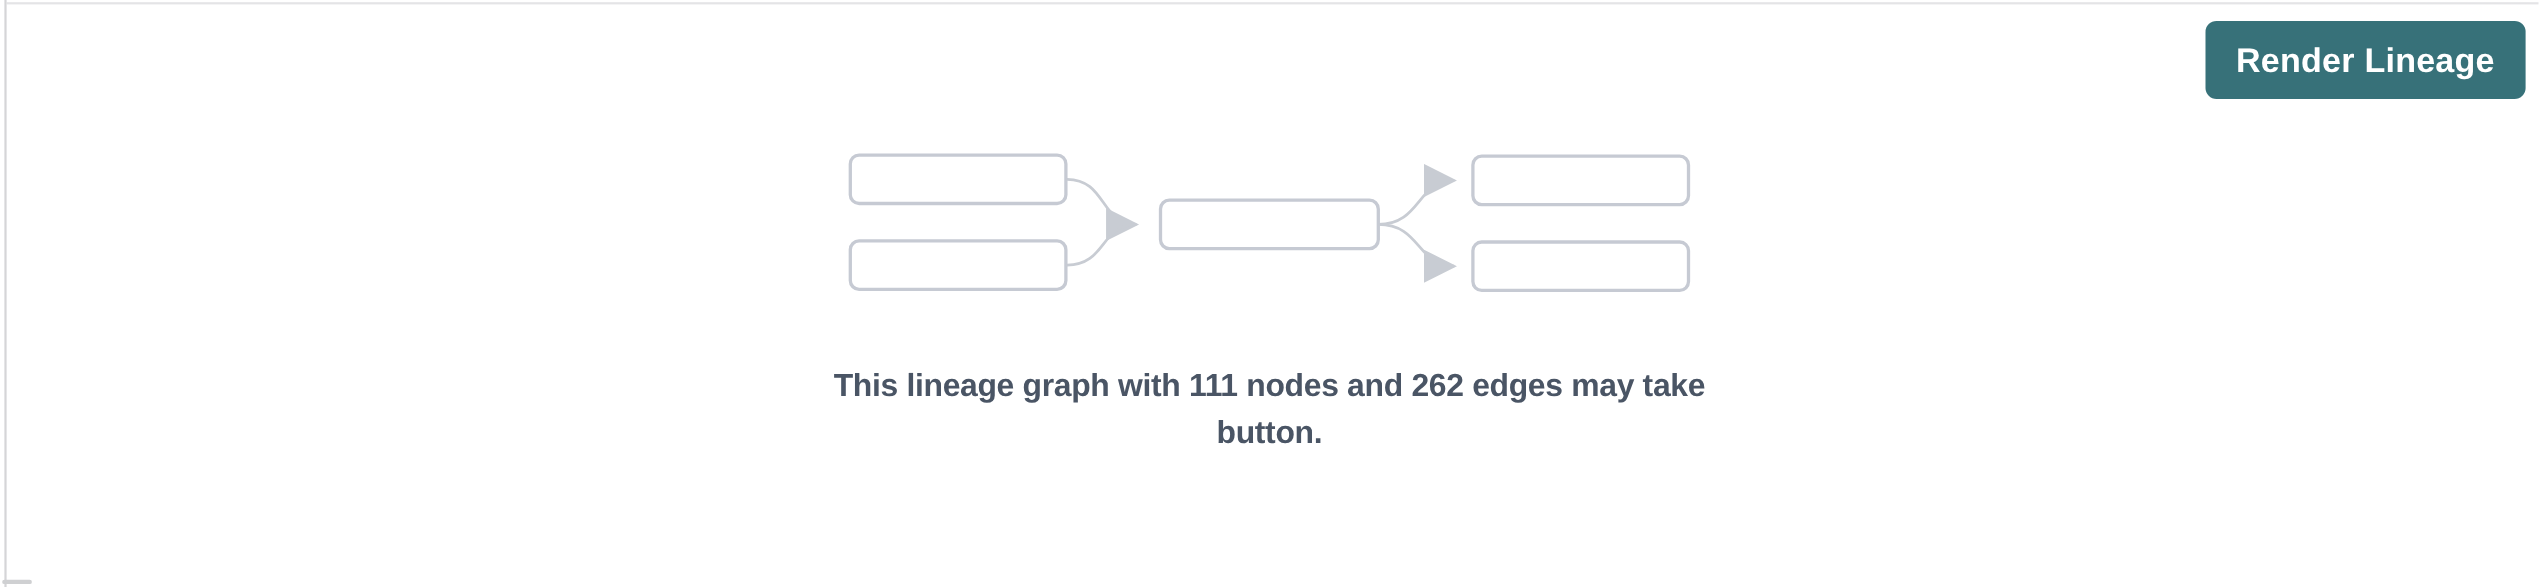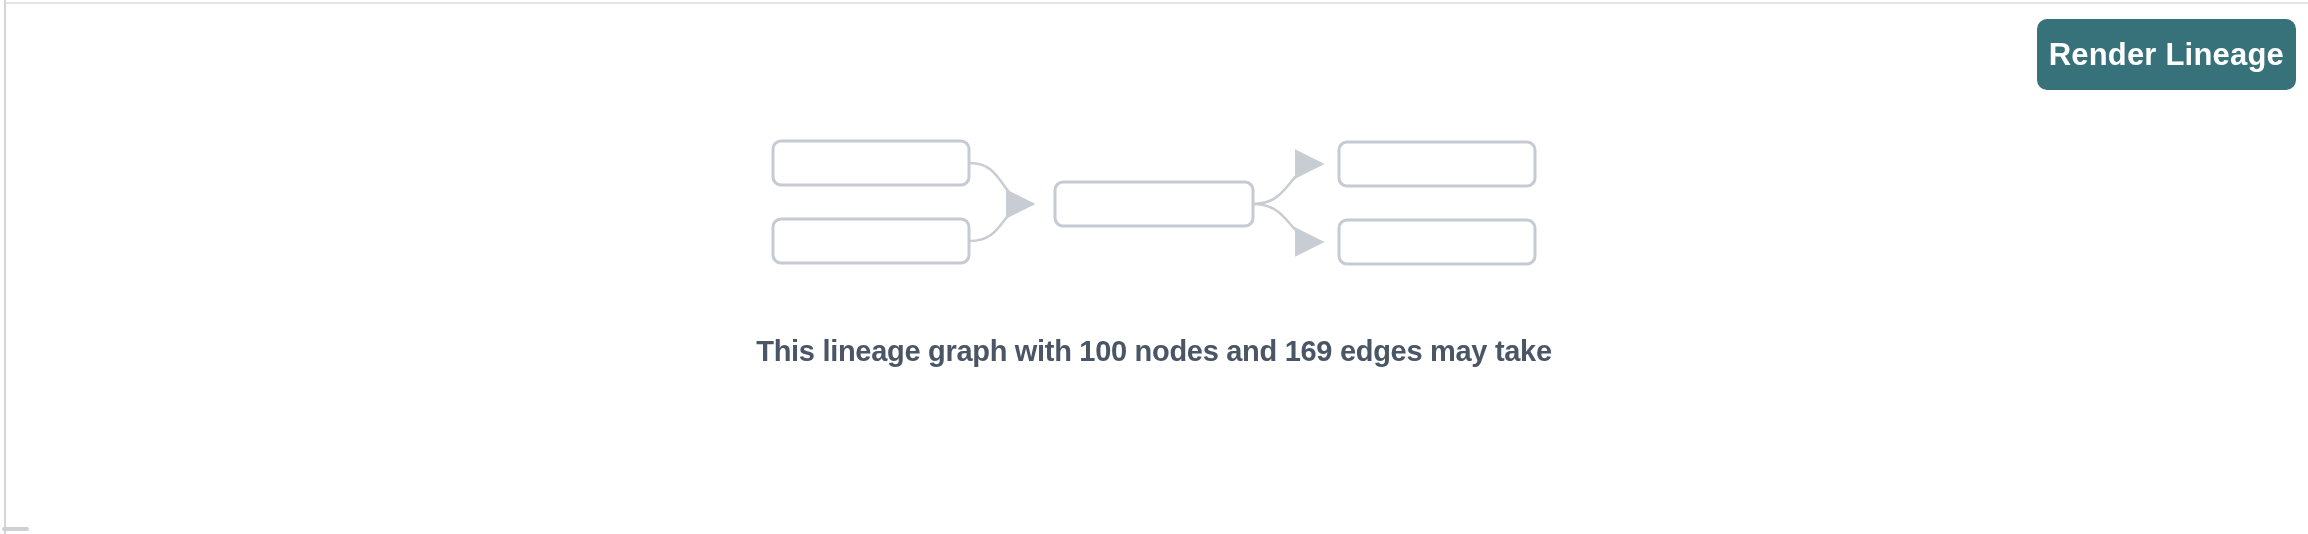--- a/index.html
+++ b/index.html
@@ -33,21 +33,21 @@
     width:2px; background:var(--panel-left-border);
   }
   .hscroll-thumb {
     position:absolute; left:2px; top:527px;
     width:27px; height:4px; border-radius:2px;
     background:var(--scrollbar-thumb);
   }
 
   .render-btn {
     position:absolute; top:19px; right:12px;
-    height:71px; padding:0 12px;
+    height:71px; padding:0 28px;
     display:flex; align-items:center; justify-content:center;
     background:var(--accent); color:var(--accent-text);
     border:none; border-radius:10px;
     font-family:"Liberation Sans", sans-serif;
     font-size:31px; font-weight:700; letter-spacing:0.2px;
     cursor:pointer;
   }
 
   .center-col {
     position:absolute; top:138px; left:0; right:0;
@@ -93,20 +93,21 @@
       <path class="edge" d="M489,66 C528,66 524,104 558,104" marker-end="url(#arrow)"></path>
 
       <rect class="node" x="9" y="3" width="196" height="44" rx="8"></rect>
       <rect class="node" x="9" y="81" width="196" height="44" rx="8"></rect>
       <rect class="node" x="291" y="44" width="198" height="44" rx="8"></rect>
       <rect class="node" x="575" y="4" width="196" height="44" rx="8"></rect>
       <rect class="node" x="575" y="82" width="196" height="44" rx="8"></rect>
     </svg>
 
     <div class="msg">
-      <span>This lineage graph with 100 nodes and 169 edges may take</span>
+      <span>This lineage graph with 111 nodes and 262 edges may take</span>
+      <span>button.</span>
     </div>
 
   </div>
 
   <div class="hscroll-thumb"></div>
 
 </div>
 
 </body></html>

